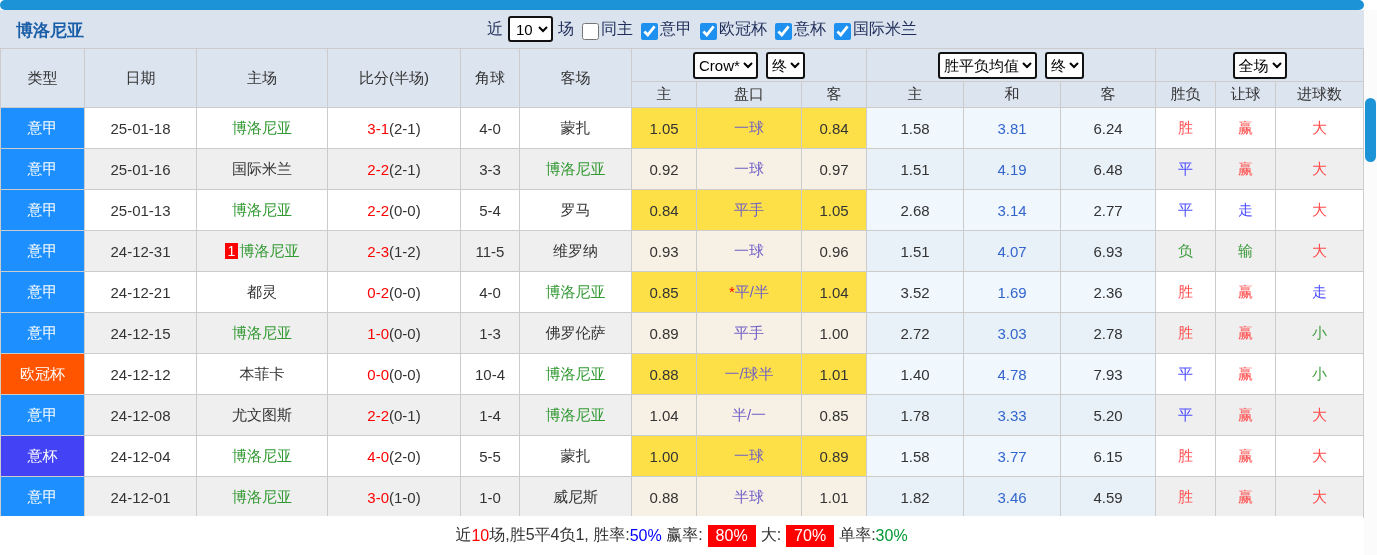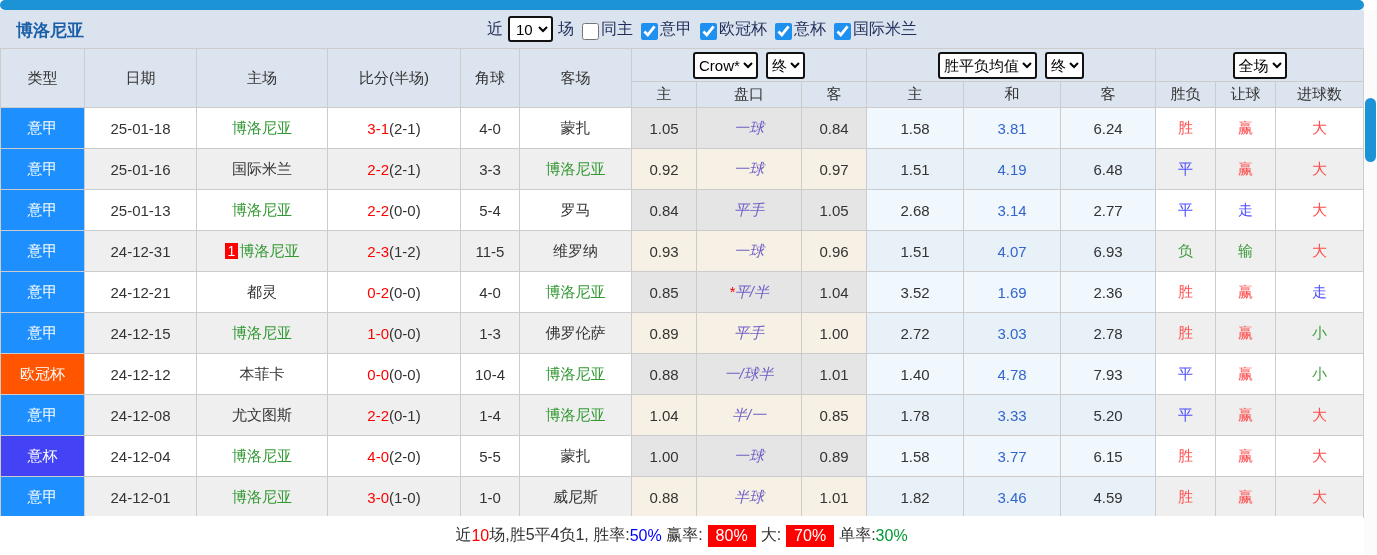--- a/index.html
+++ b/index.html
@@ -19,30 +19,30 @@
   
   table{border-collapse:collapse;table-layout:fixed;width:1363px;position:absolute;top:48px;left:0;
         font-size:15px;text-align:center;}
   th,td{border:1px solid #ccc;overflow:hidden;white-space:nowrap;padding:0;}
   thead th{background:#dce4ef;font-weight:normal;color:#333;}
   tr.h1 th{height:32px;}
   tr.h2 th{height:25px;}
   thead select{border:2px solid #111;border-radius:3px;background:#fff;font-size:15px;height:27px;margin:0 4px;}
   tbody td{height:40px;background:#fff;}
   tr.alt td{background:#efefef;}
-  td.col-odds{background:#e5e5e5;}
+  td.col-odds{background:#fde047;}
   tr.alt td.col-odds{background:#f7f0e4;}
   td.col-avg{background:#f0f7fd;}
   tr.alt td.col-avg{background:#e9f1f8;}
   td.c-league{color:#fff;}
   .score{color:#f00;}
   .half{color:#333;}
   .tname.tracked{color:#339933;}
   td.c-draw{color:#36c;}
-  td.c-handicap{color:#6f5fc6;font-style:italic;}
+  td.c-handicap{color:#6f5fc6;}
   .star{color:#f00;}
   .badge1{background:#f00;color:#fff;padding:0 3px;margin-right:1px;font-size:14px;}
   
   .footer{position:absolute;top:516px;left:0;width:1363px;height:39px;background:#fff;
           display:flex;justify-content:center;align-items:center;font-size:16px;color:#333;white-space:pre;}
   .f-red{color:#f00;}
   .f-blue{color:#00f;}
   .f-green{color:#093;}
   .f-badge{background:#f00;color:#fff;padding:2px 8px;margin:0 5px;}
   

